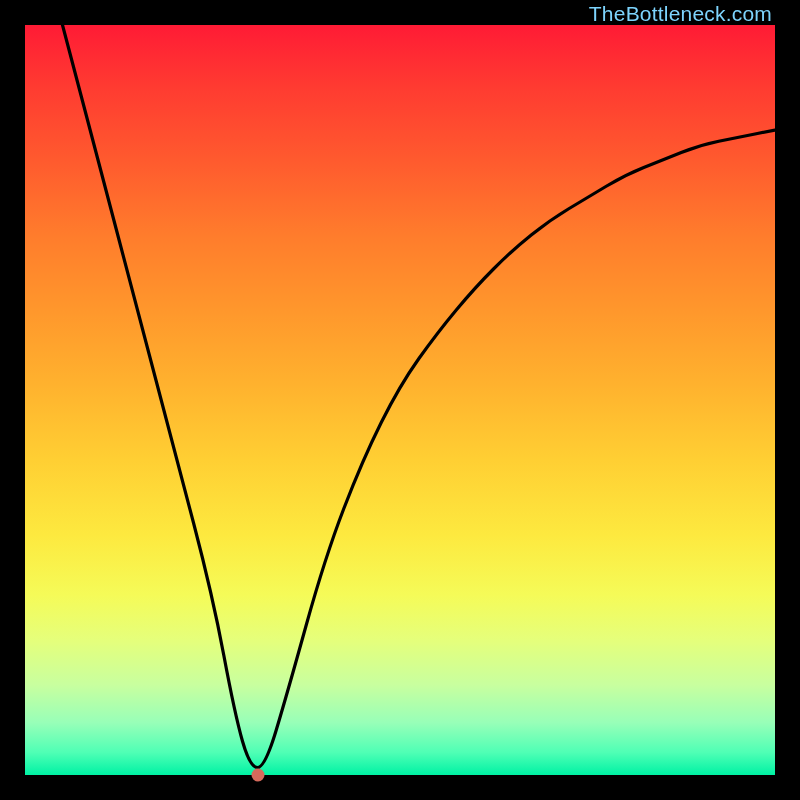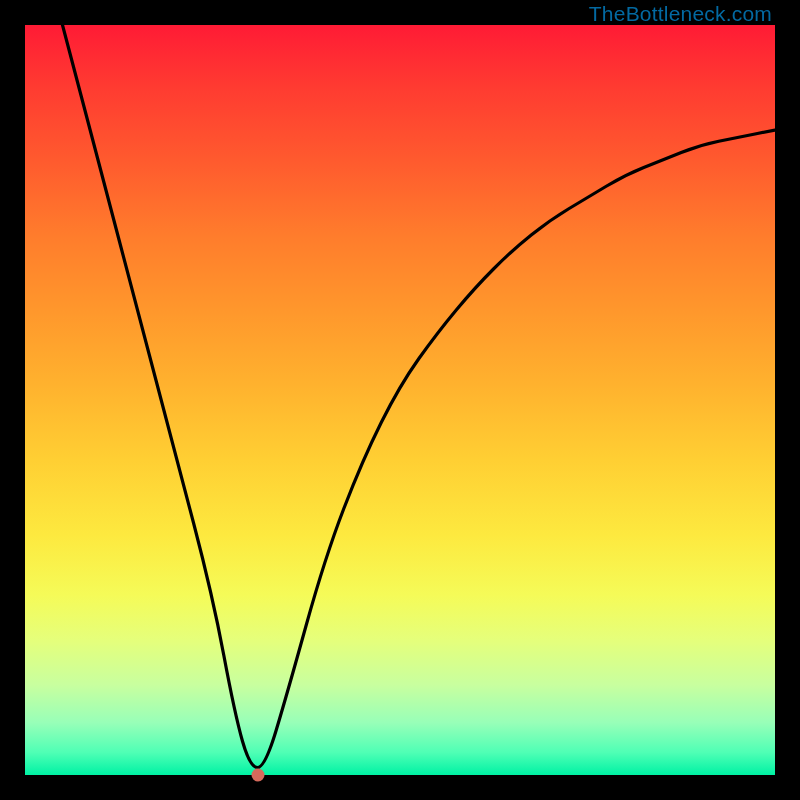--- a/index.html
+++ b/index.html
@@ -39,21 +39,21 @@
       #c8ff9f 88%,
       #98ffb8 93%,
       #4fffb5 97%,
       #00f2a4 100%
     );
   }
   .attribution {
     position: absolute;
     top: 2px;
     right: 28px;
-    color: #0369a1;
+    color: #7dd3fc;
     font-size: 21px;
     font-weight: 500;
     letter-spacing: 0.2px;
   }
   svg.curve {
     position: absolute;
     top: 0;
     left: 0;
     width: 750px;
     height: 750px;

